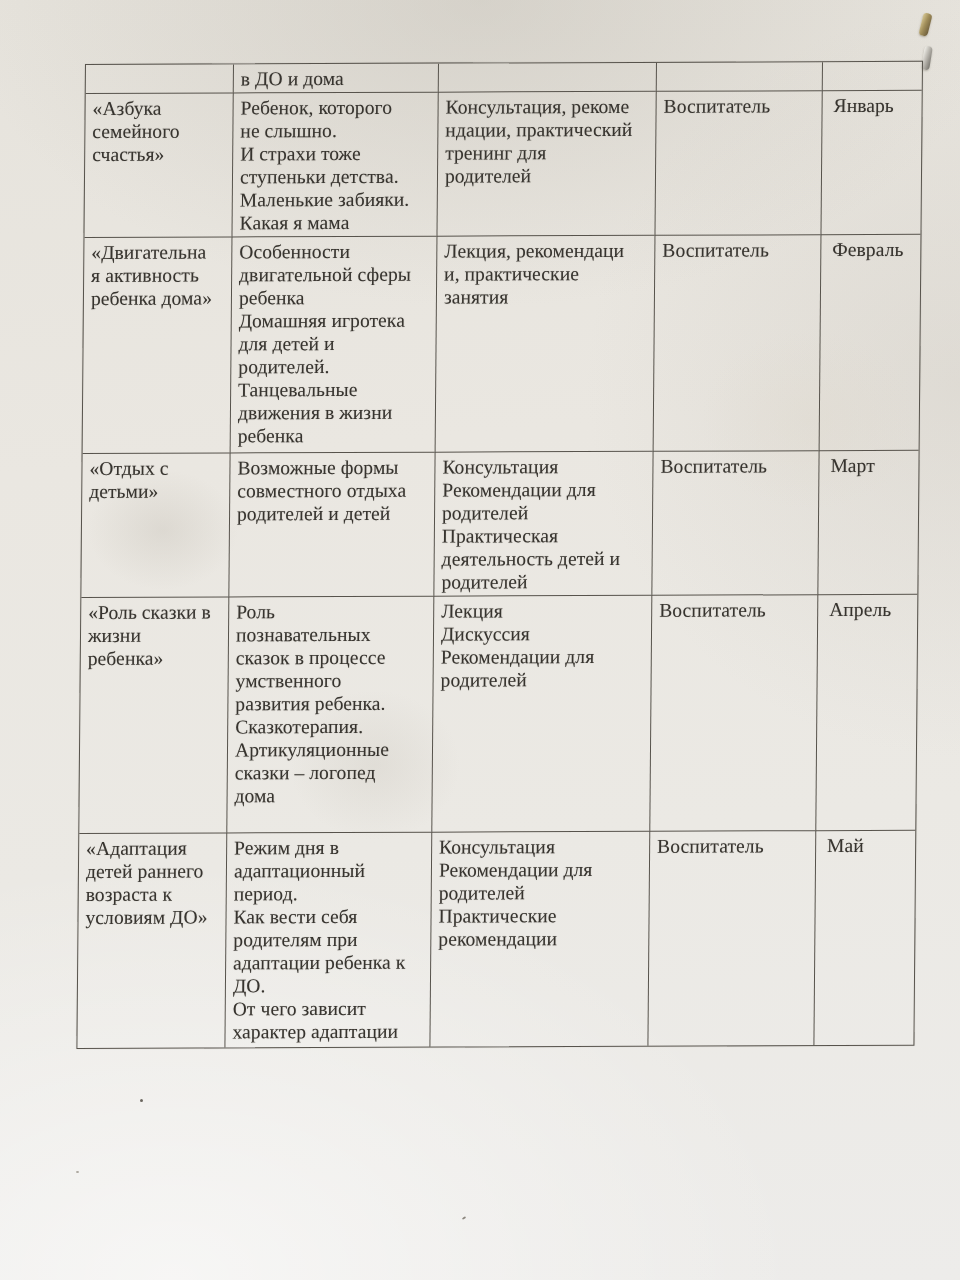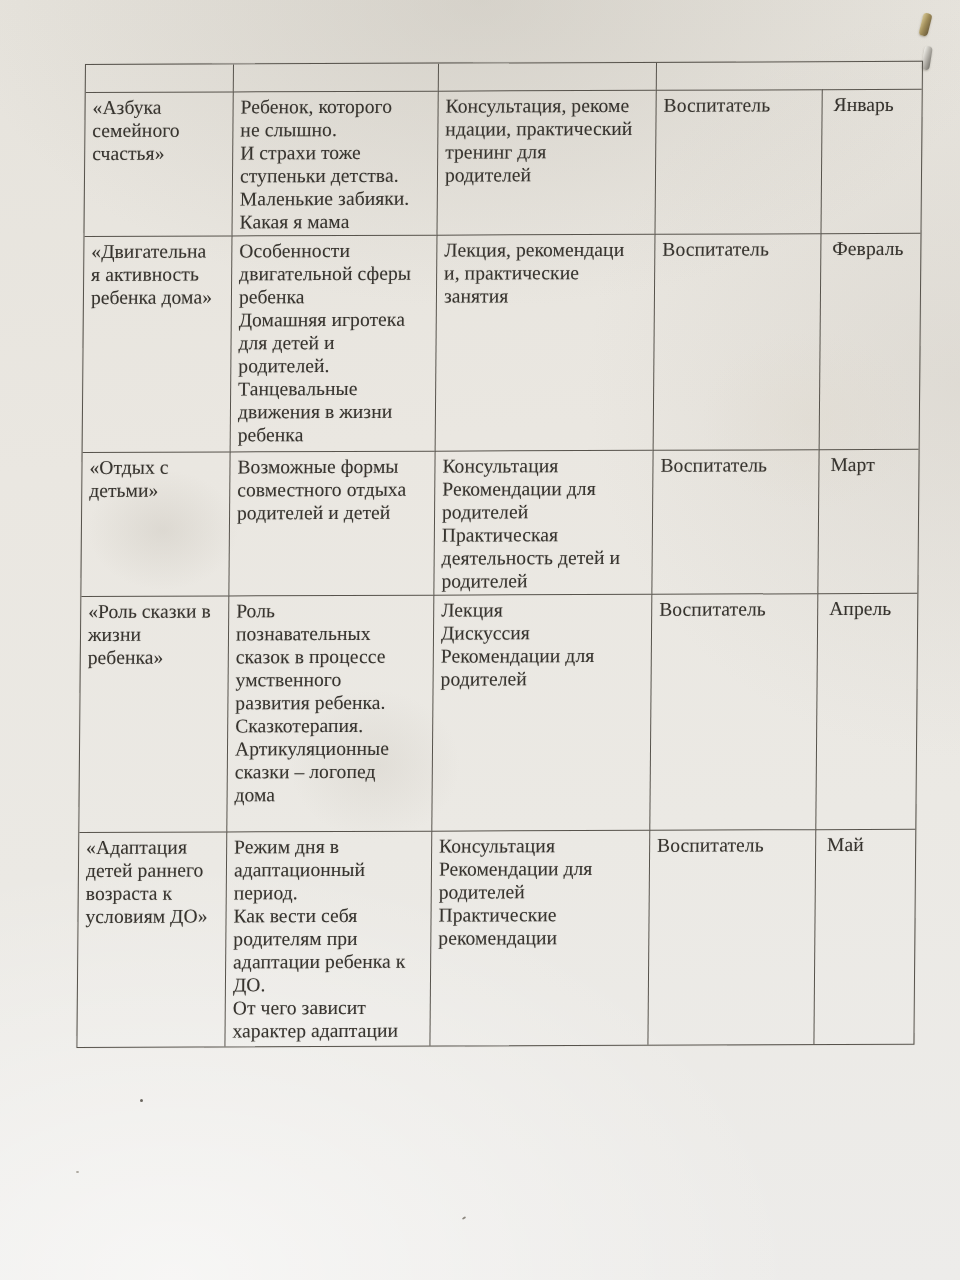--- a/index.html
+++ b/index.html
@@ -95,20 +95,21 @@
 <div class="staple staple-leg-top"></div>
 <div class="staple staple-leg-bottom"></div>
 
 <div class="speck speck-1"></div>
 <div class="speck speck-2"></div>
 <div class="speck speck-3"></div>
 
 <div class="doc-table">
     <div class="t-row row-0">
     <div class="t-cell c-topic"></div>
+    <div class="t-cell c-content">в ДО и дома</div>
     <div class="t-cell c-forms"></div>
     <div class="t-cell c-resp"></div>
     <div class="t-cell c-month"></div>
   </div>
     <div class="t-row row-1">
     <div class="t-cell c-topic">«Азбука
 семейного
 счастья»</div>
     <div class="t-cell c-content">Ребенок, которого
 не слышно.

